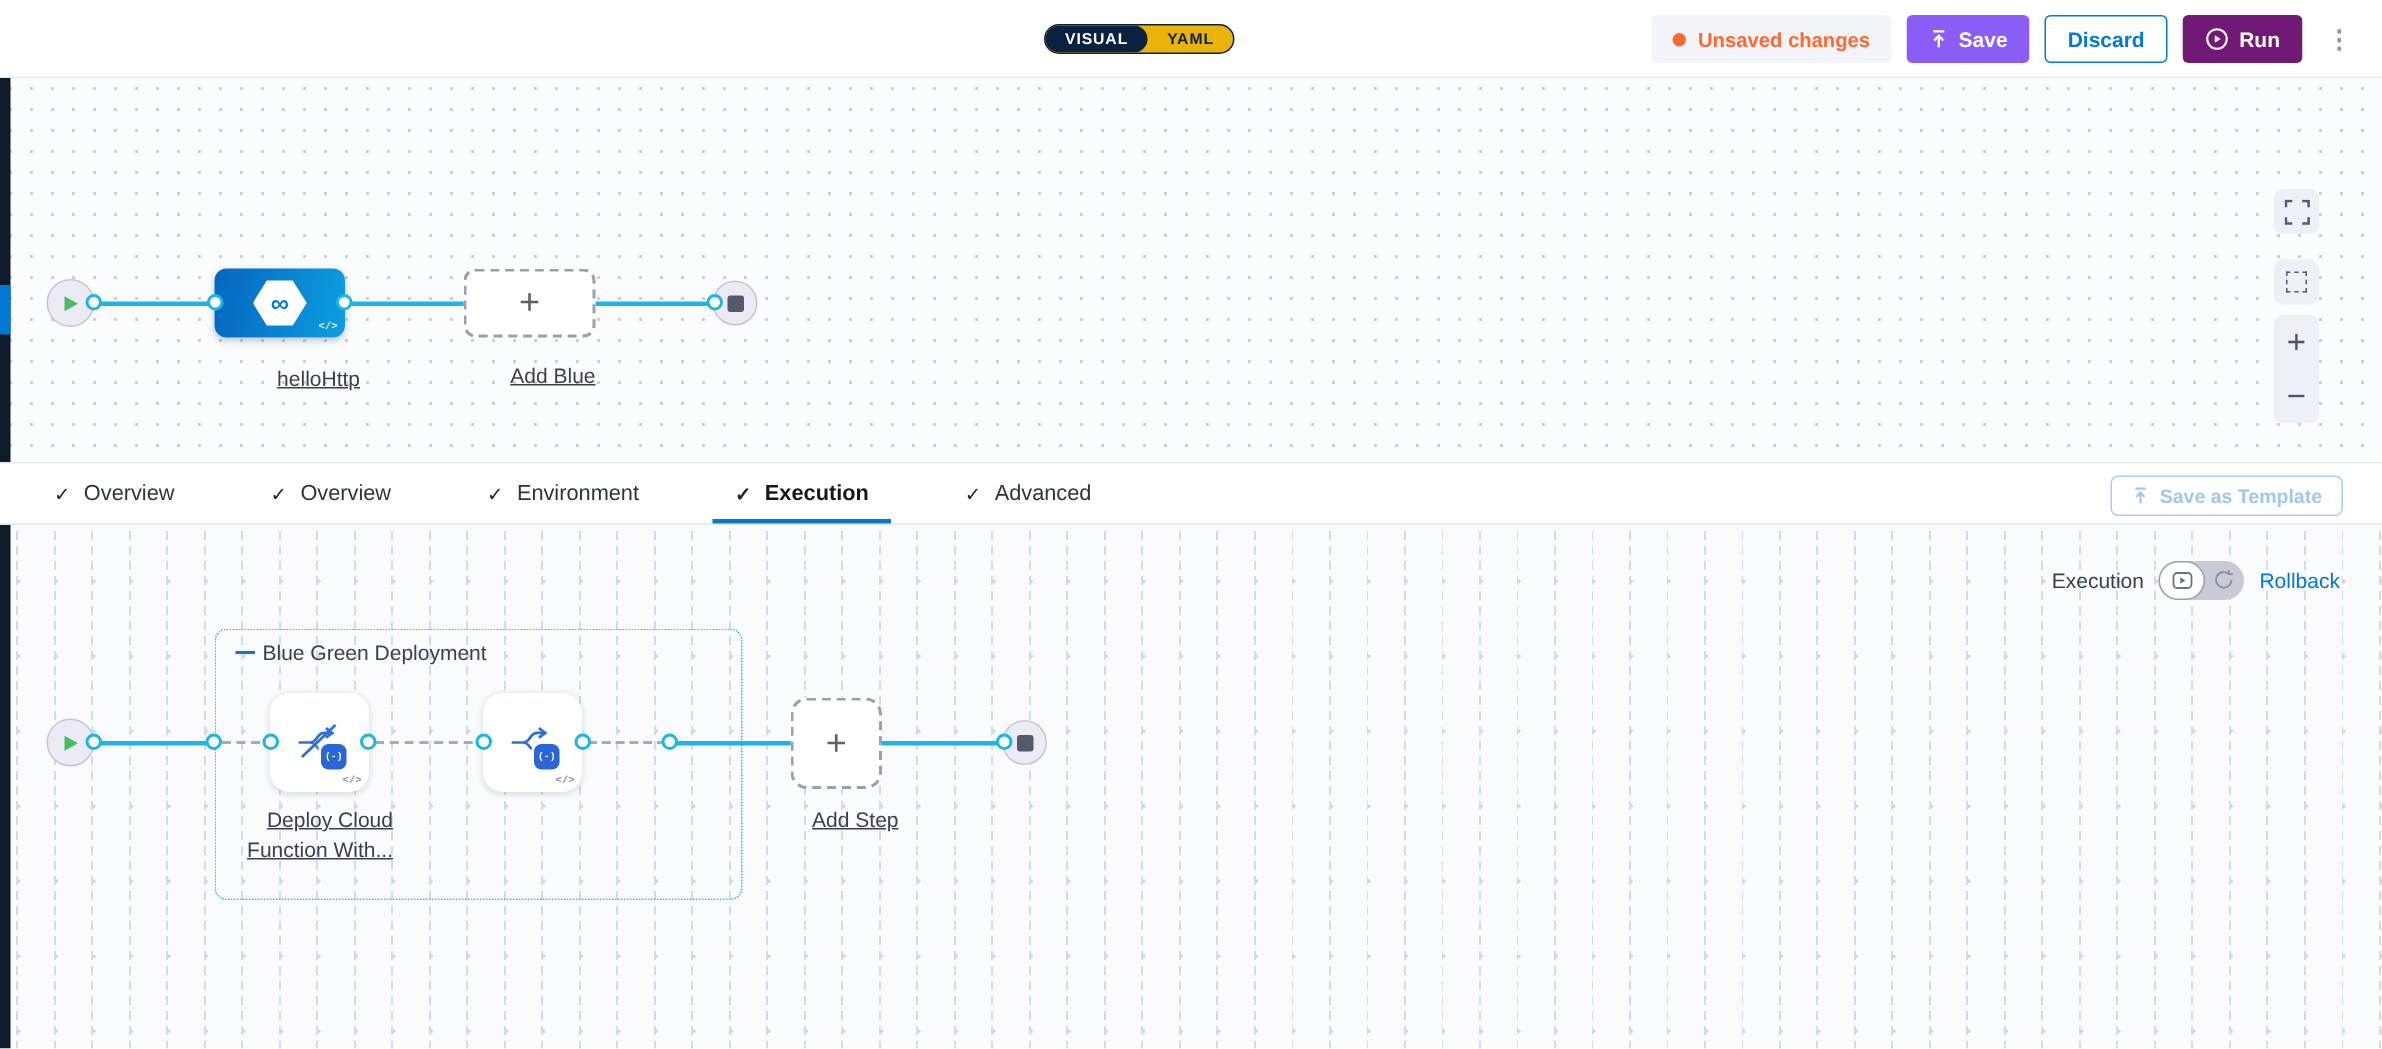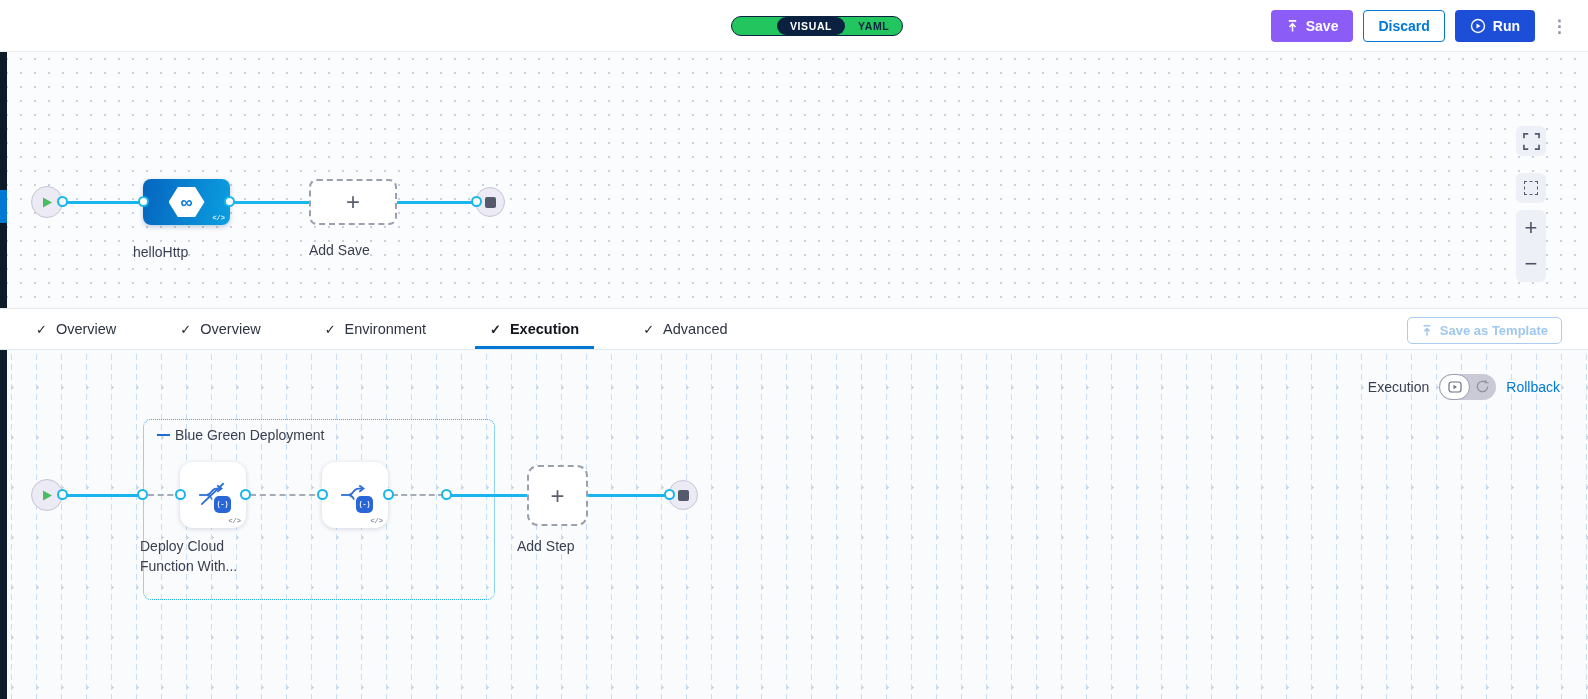--- a/index.html
+++ b/index.html
@@ -5,34 +5,34 @@
   * { margin:0; padding:0; box-sizing:border-box; }
   html,body { width:1588px; height:699px; overflow:hidden; }
   body { font-family:"Liberation Sans", sans-serif; background:#fff; }
   .page { position:relative; width:1588px; height:699px; }
 
   
   .topbar { position:absolute; top:0; left:0; right:0; height:52px; background:#fff;
             border-bottom:1px solid #ecedf2; display:flex; align-items:center; z-index:20; }
   .topbar-left { display:flex; align-items:center; gap:12px; padding-left:30px; }
   .pipe-title { font-size:20px; font-weight:700; color:#1c1f2a; letter-spacing:.2px; }
-  .mode-toggle { position:absolute; left:731px; top:16px; height:20px; display:flex;
-                 border:1.5px solid #0a2240; border-radius:999px; overflow:hidden; background:#22c55e;padding-left:45px; }
+  .mode-toggle { position:absolute; left:696px; top:16px; height:20px; display:flex;
+                 border:1.5px solid #0a2240; border-radius:999px; overflow:hidden; background:#eab308; }
   .mode-seg { font-size:10.5px; font-weight:700; letter-spacing:.6px; padding:0 13px;
               display:flex; align-items:center; color:#0a2240; cursor:pointer; }
   .mode-seg.sel { background:#0a2240; color:#fff; border-radius:999px; }
   .topbar-right { position:absolute; right:14px; top:0; height:52px; display:flex; align-items:center; gap:10px; }
   .unsaved { background:#f3f3fa; border-radius:4px; height:32px; display:flex; align-items:center;
              gap:8px; padding:0 14px; color:#ff692e; font-size:13.5px; font-weight:700; }
   .unsaved .odot { width:9px; height:9px; border-radius:50%; background:#ff692e; }
   .btn { height:32px; border-radius:4px; display:flex; align-items:center; gap:7px;
          padding:0 14px; font-size:14px; font-weight:700; cursor:pointer; border:1px solid transparent; }
   .btn-save { background:#8b5cf6; color:#fff; }
   .btn-discard { background:#fff; color:#0278d5; border-color:#0278d5; }
-  .btn-run { background:#1d4ed8; color:#fff; }
+  .btn-run { background:#701a75; color:#fff; }
   .kebab { color:#8f93a3; font-size:17px; font-weight:700; padding:0 6px; cursor:pointer; }
 
   
   .stage-canvas { position:absolute; top:52px; left:0; right:0; height:256px;
      background:radial-gradient(#c9cfdb 1.1px, transparent 1.3px) 0 0/14px 14px #fbfcfe; }
   .exec-canvas { position:absolute; top:350px; left:0; right:0; bottom:0; background-color:#f9fbfd;
      background-image:
        repeating-linear-gradient(180deg, #f9fbfd 0 4px, rgba(249,251,253,0) 4px 10px),
        repeating-linear-gradient(90deg, transparent 0 11px, #c9def0 11px 12.3px, transparent 12.3px 25px),
        radial-gradient(#ccd3dc 1px, transparent 1.15px);
@@ -41,21 +41,21 @@
   .left-strip .thumb { position:absolute; left:0; top:138px; width:100%; height:33px; background:#0278d5; }
 
   
   .hline { position:absolute; height:2.5px; background:#19b5ec; z-index:1; }
   .dline { position:absolute; border-top:2.5px dashed #a6abb8; height:0; z-index:1; }
   .cdot { position:absolute; width:11px; height:11px; border-radius:50%; background:#fff;
           border:2.5px solid #19b5ec; z-index:6; }
   .endpoint { position:absolute; width:32px; height:32px; border-radius:50%; background:#eceaf4;
               border:1px solid #c6c5d6; display:flex; align-items:center; justify-content:center; z-index:2; }
   .stopsq { width:11px; height:11px; background:#545a6a; border-radius:2px; }
-  .nlabel { position:absolute; text-align:left; font-size:14px; color:#3b3e4f; line-height:20px; z-index:2; }
+  .nlabel { position:absolute; text-align:right; font-size:14px; color:#3b3e4f; line-height:20px; z-index:2;text-decoration:underline; }
 
   .stage-card { position:absolute; left:143px; top:127px; width:87px; height:46px; border-radius:8px;
      background:linear-gradient(100deg,#0565c0,#0b9fe0); display:flex; align-items:center; justify-content:center;
      box-shadow:0 2px 5px rgba(4,60,120,.25); cursor:pointer; z-index:3; }
   .hex { width:36px; height:32px; background:#fff; clip-path:polygon(26% 3%,74% 3%,100% 50%,74% 97%,26% 97%,0 50%);
          display:flex; align-items:center; justify-content:center; }
   .hex span { color:#0b7ad6; font-weight:700; font-size:17px; line-height:1; }
   .code-ic { position:absolute; right:5px; bottom:3px; font-size:7px; font-weight:700;
              font-family:"Liberation Mono", monospace; color:rgba(255,255,255,.9); }
   .addbox { position:absolute; background:#fff; border:2px dashed #9aa0ae; border-radius:8px;
@@ -115,20 +115,24 @@
 <div class="page">
 
   <header class="topbar">
 
     <div class="mode-toggle">
       <span class="mode-seg sel">VISUAL</span>
       <span class="mode-seg">YAML</span>
     </div>
 
     <div class="topbar-right">
+      <div class="unsaved">
+        <span class="odot"></span>
+        <span>Unsaved changes</span>
+      </div>
       <button class="btn btn-save">
         <svg width="13" height="14" viewBox="0 0 14 14" fill="none" stroke="#fff" stroke-width="1.7">
           <path d="M3 1.5h8 M7 13V4.5 M3.8 8l3.2-3.4L10.2 8"></path>
         </svg>
         <span>Save</span>
       </button>
       <button class="btn btn-discard">
         <span>Discard</span>
       </button>
       <button class="btn btn-run">
@@ -161,21 +165,21 @@
       </div>
       <span class="code-ic">&lt;/&gt;</span>
     </div>
     <div class="cdot" style="left:138px; top:144px;"></div>
     <div class="cdot" style="left:224px; top:144px;"></div>
     <div class="nlabel" style="left:133px; top:190px; width:107px;">helloHttp</div>
 
     <div class="addbox" style="left:309px; top:127px; width:88px; height:46px;">
       <span class="plus">+</span>
     </div>
-    <div class="nlabel" style="left:309px; top:188px; width:88px;">Add Save</div>
+    <div class="nlabel" style="left:309px; top:188px; width:88px;">Add Blue</div>
 
     <div class="cdot" style="left:471px; top:144px;"></div>
     <div class="endpoint" style="left:475px; top:135px; width:30px; height:30px;">
       <span class="stopsq"></span>
     </div>
 
     <div class="ctl" style="top:74px;">
       <svg width="17" height="17" viewBox="0 0 18 18" fill="none" stroke="#555b6e" stroke-width="1.8">
         <path d="M1 5.5V1h4.5 M12.5 1H17v4.5 M17 12.5V17h-4.5 M5.5 17H1v-4.5"></path>
       </svg>

